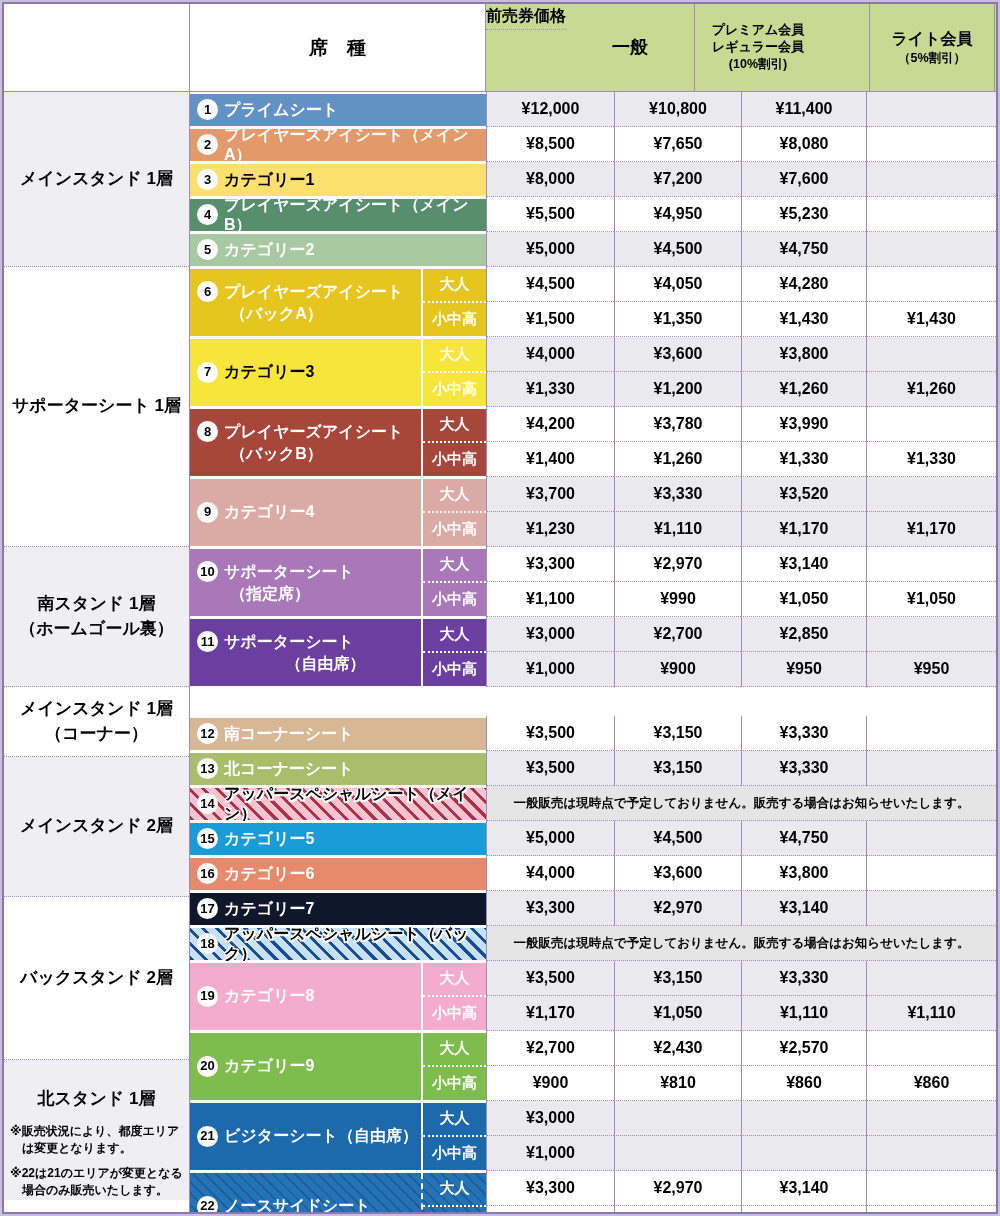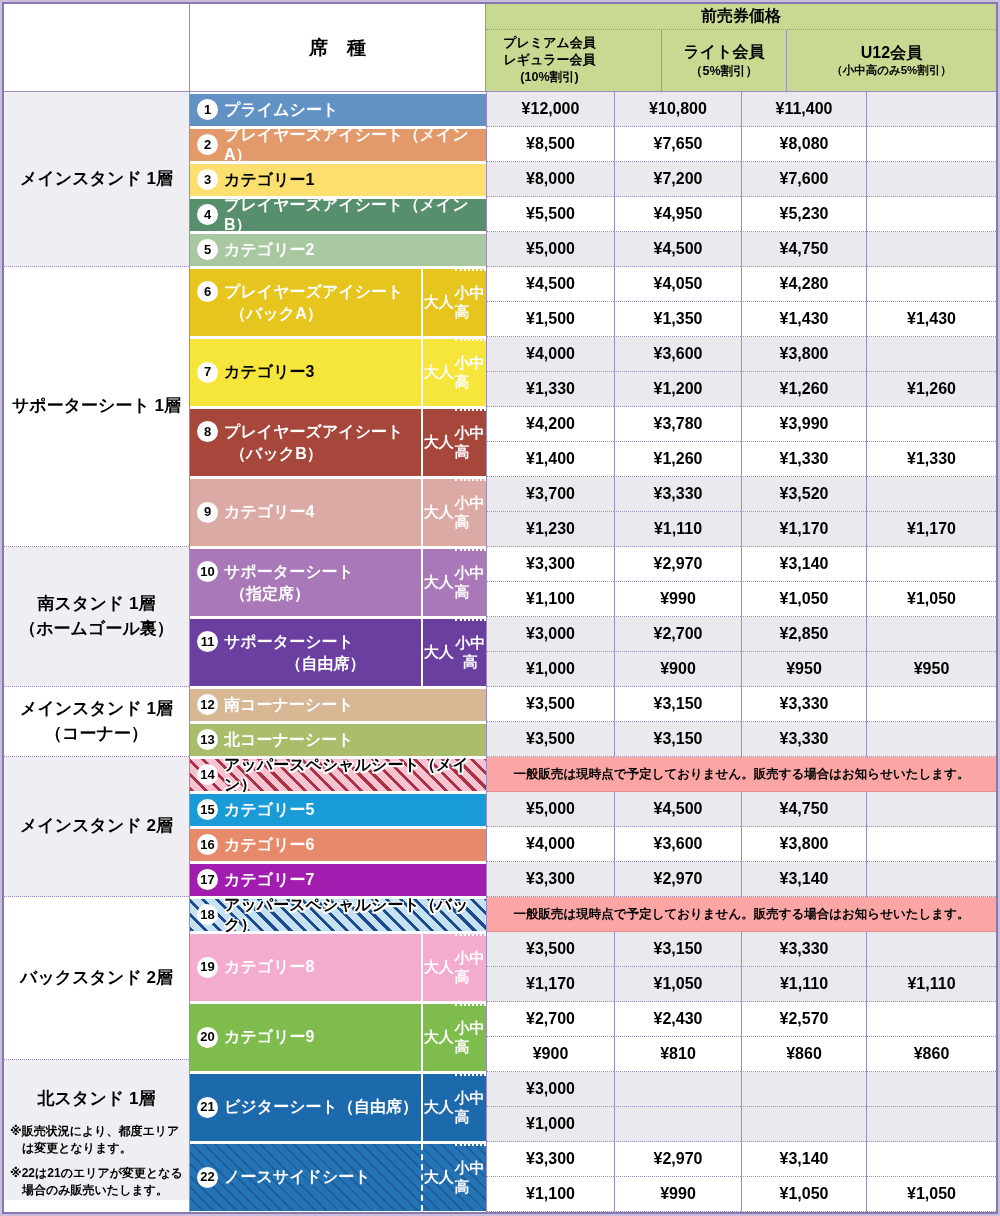--- a/index.html
+++ b/index.html
@@ -16,21 +16,21 @@
     background: #fff;
     display: flex; flex-direction: column;
     overflow: hidden;
   }
   
   .header { display: flex; height: 88px; border-bottom: 1px solid #9d8cc0; flex: none; }
   .corner-left  { width: 186px; border-right: 1px solid #9d8cc0; background: #fff; flex: none; }
   .corner-seat  { width: 296px; border-right: 1px solid #9d8cc0; background: #fff; flex: none;
                   display: flex; align-items: center; justify-content: center;
                   font-size: 19px; font-weight: bold; }
-  .header-right { flex: 1; display: flex; flex-direction: column; background: #c8da92; }
+  .header-right { flex: 1; display: flex; flex-direction: row; background: #c8da92; }
   .price-title  { height: 26px; flex: none; display: flex; align-items: center; justify-content: center;
                   font-size: 16px; font-weight: bold; border-bottom: 1px dotted #9d8cc0; }
   .hcols { flex: 1; display: flex; }
   .hcol  { display: flex; flex-direction: column; align-items: center; justify-content: center;
            text-align: center; font-weight: bold; line-height: 1.3; }
   .hcol + .hcol { border-left: 1px solid #9d8cc0; }
   .hcol.c0 { width: 128px; flex: none; font-size: 18px; }
   .hcol.c1 { width: 127px; flex: none; font-size: 13px; }
   .hcol.c2 { width: 125px; flex: none; font-size: 16px; margin-left: 48px; }
   .hcol.c3 { flex: 1; font-size: 16px; }
@@ -57,53 +57,56 @@
                padding-left: 7px; color: #fff; font-weight: bold; font-size: 16px; line-height: 1.2; }
   .seat-name.dark { color: #000; }
   .seat-name.halo { color: #000;
     text-shadow: -1.5px -1.5px 0 #fff, 1.5px -1.5px 0 #fff, -1.5px 1.5px 0 #fff, 1.5px 1.5px 0 #fff,
                  -1.5px 0 0 #fff, 1.5px 0 0 #fff, 0 -1.5px 0 #fff, 0 1.5px 0 #fff; }
   .line1 { display: flex; align-items: center; }
   .line2 { padding-left: 33px; margin-top: 2px; }
   .num { width: 21px; height: 21px; border-radius: 50%; background: #fff; color: #000;
          display: inline-flex; align-items: center; justify-content: center;
          font-size: 13px; font-weight: bold; margin-right: 6px; flex: none; text-shadow: none; }
-  .sub-colm { width: 65px; flex: none; border-left: 2px solid #fff; display: flex; flex-direction: row; }
+  .sub-colm { width: 65px; flex: none; border-left: 2px solid #fff; display: flex; flex-direction: column; }
   .sub-colm.dashed { border-left-style: dashed; }
   .sub { flex: 1; display: flex; align-items: center; justify-content: center;
          color: #fff; font-weight: bold; font-size: 15px; }
   .sub + .sub { border-top: 2px dotted #fff; }
   
   .prices { flex: 1; display: flex; flex-direction: column; }
   .price-line { display: flex; flex: 1; }
   .pcell { border-left: 1px solid #9d8cc0; border-bottom: 1px dotted #9d8cc0;
            display: flex; align-items: center; justify-content: center;
            font-size: 16px; font-weight: bold; background: #fff; }
   .pcell.alt { background: #e9e9ee; }
   .pcell.c0 { width: 128px; flex: none; }
   .pcell.c1 { width: 127px; flex: none; }
   .pcell.c2 { width: 125px; flex: none; }
   .pcell.c3 { flex: 1; }
   .notice-cell { flex: 1; border-left: 1px solid #9d8cc0; border-bottom: 1px dotted #9d8cc0;
                  display: flex; align-items: center; justify-content: center;
-                 font-size: 12.5px; font-weight: bold; background: #fca5a5; }
+                 font-size: 12.5px; font-weight: bold; background: #e5e5e5; }
 </style>
 </head>
 <body>
 
 <div class="page">
 
   <div class="header">
     <div class="corner-left"></div>
     <div class="corner-seat">
       <span>席　種</span>
     </div>
     <div class="header-right">
       <div class="price-title">前売券価格</div>
       <div class="hcols">
+        <div class="hcol c0">
+          <div>一般</div>
+        </div>
         <div class="hcol c1">
           <div>プレミアム会員</div>
           <div>レギュラー会員</div>
           <div class="small">(10%割引)</div>
         </div>
         <div class="hcol c2">
           <div>ライト会員</div>
           <div class="small">（5%割引）</div>
         </div>
         <div class="hcol c3">
@@ -422,21 +425,21 @@
               <div class="pcell c3 alt"></div>
             </div>
             <div class="price-line">
               <div class="pcell c0 alt">¥1,000</div>
               <div class="pcell c1 alt">¥900</div>
               <div class="pcell c2 alt">¥950</div>
               <div class="pcell c3 alt">¥950</div>
             </div>
           </div>
         </div>
-        <div class="seat-row" style="height: 35px;">
+        <div class="seat-row" style="height: 35px; margin-top: 29px;">
           <div class="seat-area">
             <div class="seat-block" style="background: rgb(216, 183, 149);">
               <div class="seat-name">
                 <div class="line1">
                   <span class="num">12</span>
                   <span>南コーナーシート</span>
                 </div>
               </div>
             </div>
           </div>
@@ -519,21 +522,21 @@
             <div class="price-line">
               <div class="pcell c0">¥4,000</div>
               <div class="pcell c1">¥3,600</div>
               <div class="pcell c2">¥3,800</div>
               <div class="pcell c3"></div>
             </div>
           </div>
         </div>
         <div class="seat-row" style="height: 35px;">
           <div class="seat-area">
-            <div class="seat-block" style="background: #a21caf;">
+            <div class="seat-block" style="background: #0f172a;">
               <div class="seat-name">
                 <div class="line1">
                   <span class="num">17</span>
                   <span>カテゴリー7</span>
                 </div>
               </div>
             </div>
           </div>
           <div class="prices">
             <div class="price-line">

